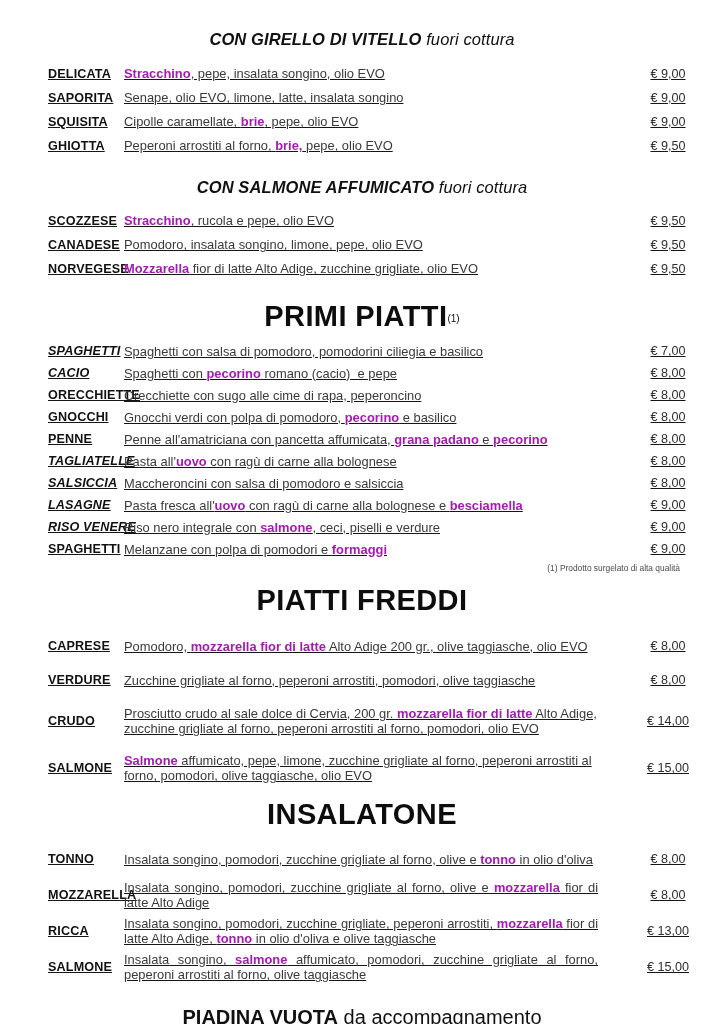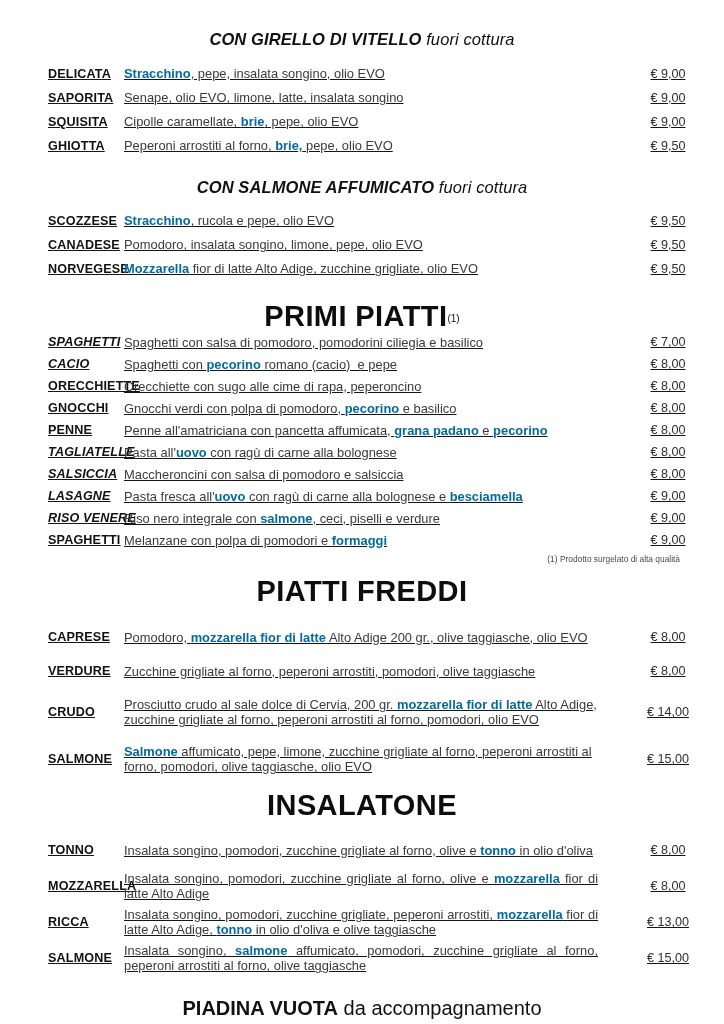--- a/index.html
+++ b/index.html
@@ -86,21 +86,21 @@
   .nm.ital { font-style: italic; }
 
   .ds {
     flex: 1 1 auto;
     padding-right: 14px;
     font-size: 12.9px;
     color: #3a3a3a;
     line-height: 1.18;
   }
   .ds.just { text-align: justify; }
-  .ds b { color: #0369a1; font-weight: bold; }
+  .ds b { color: #a21caf; font-weight: bold; }
 
   .pr {
     width: 112px;
     flex: 0 0 112px;
     text-align: center;
     font-size: 12.6px;
     color: #2e2e2e;
     white-space: nowrap;
   }
 
@@ -164,21 +164,21 @@
         <div class="ds"><b>Mozzarella</b> fior di latte Alto Adige, zucchine grigliate, olio EVO</div>
         <div class="pr">€ 9,50</div>
       </div>
     </div>
   </div>
 
   <div style="padding-top:20px;">
     <div class="big-head">
       <span>PRIMI PIATTI</span><span class="sup">(1)</span>
     </div>
-    <div class="items" style="">
+    <div class="items" style="margin-top:9px;">
       <div class="row" style="height:22px;">
         <div class="nm ital">SPAGHETTI</div>
         <div class="ds">Spaghetti con salsa di pomodoro, pomodorini ciliegia e basilico</div>
         <div class="pr">€ 7,00</div>
       </div>
       <div class="row" style="height:22px;">
         <div class="nm ital">CACIO</div>
         <div class="ds">Spaghetti con <b>pecorino</b> romano (cacio)&nbsp; e pepe</div>
         <div class="pr">€ 8,00</div>
       </div>

